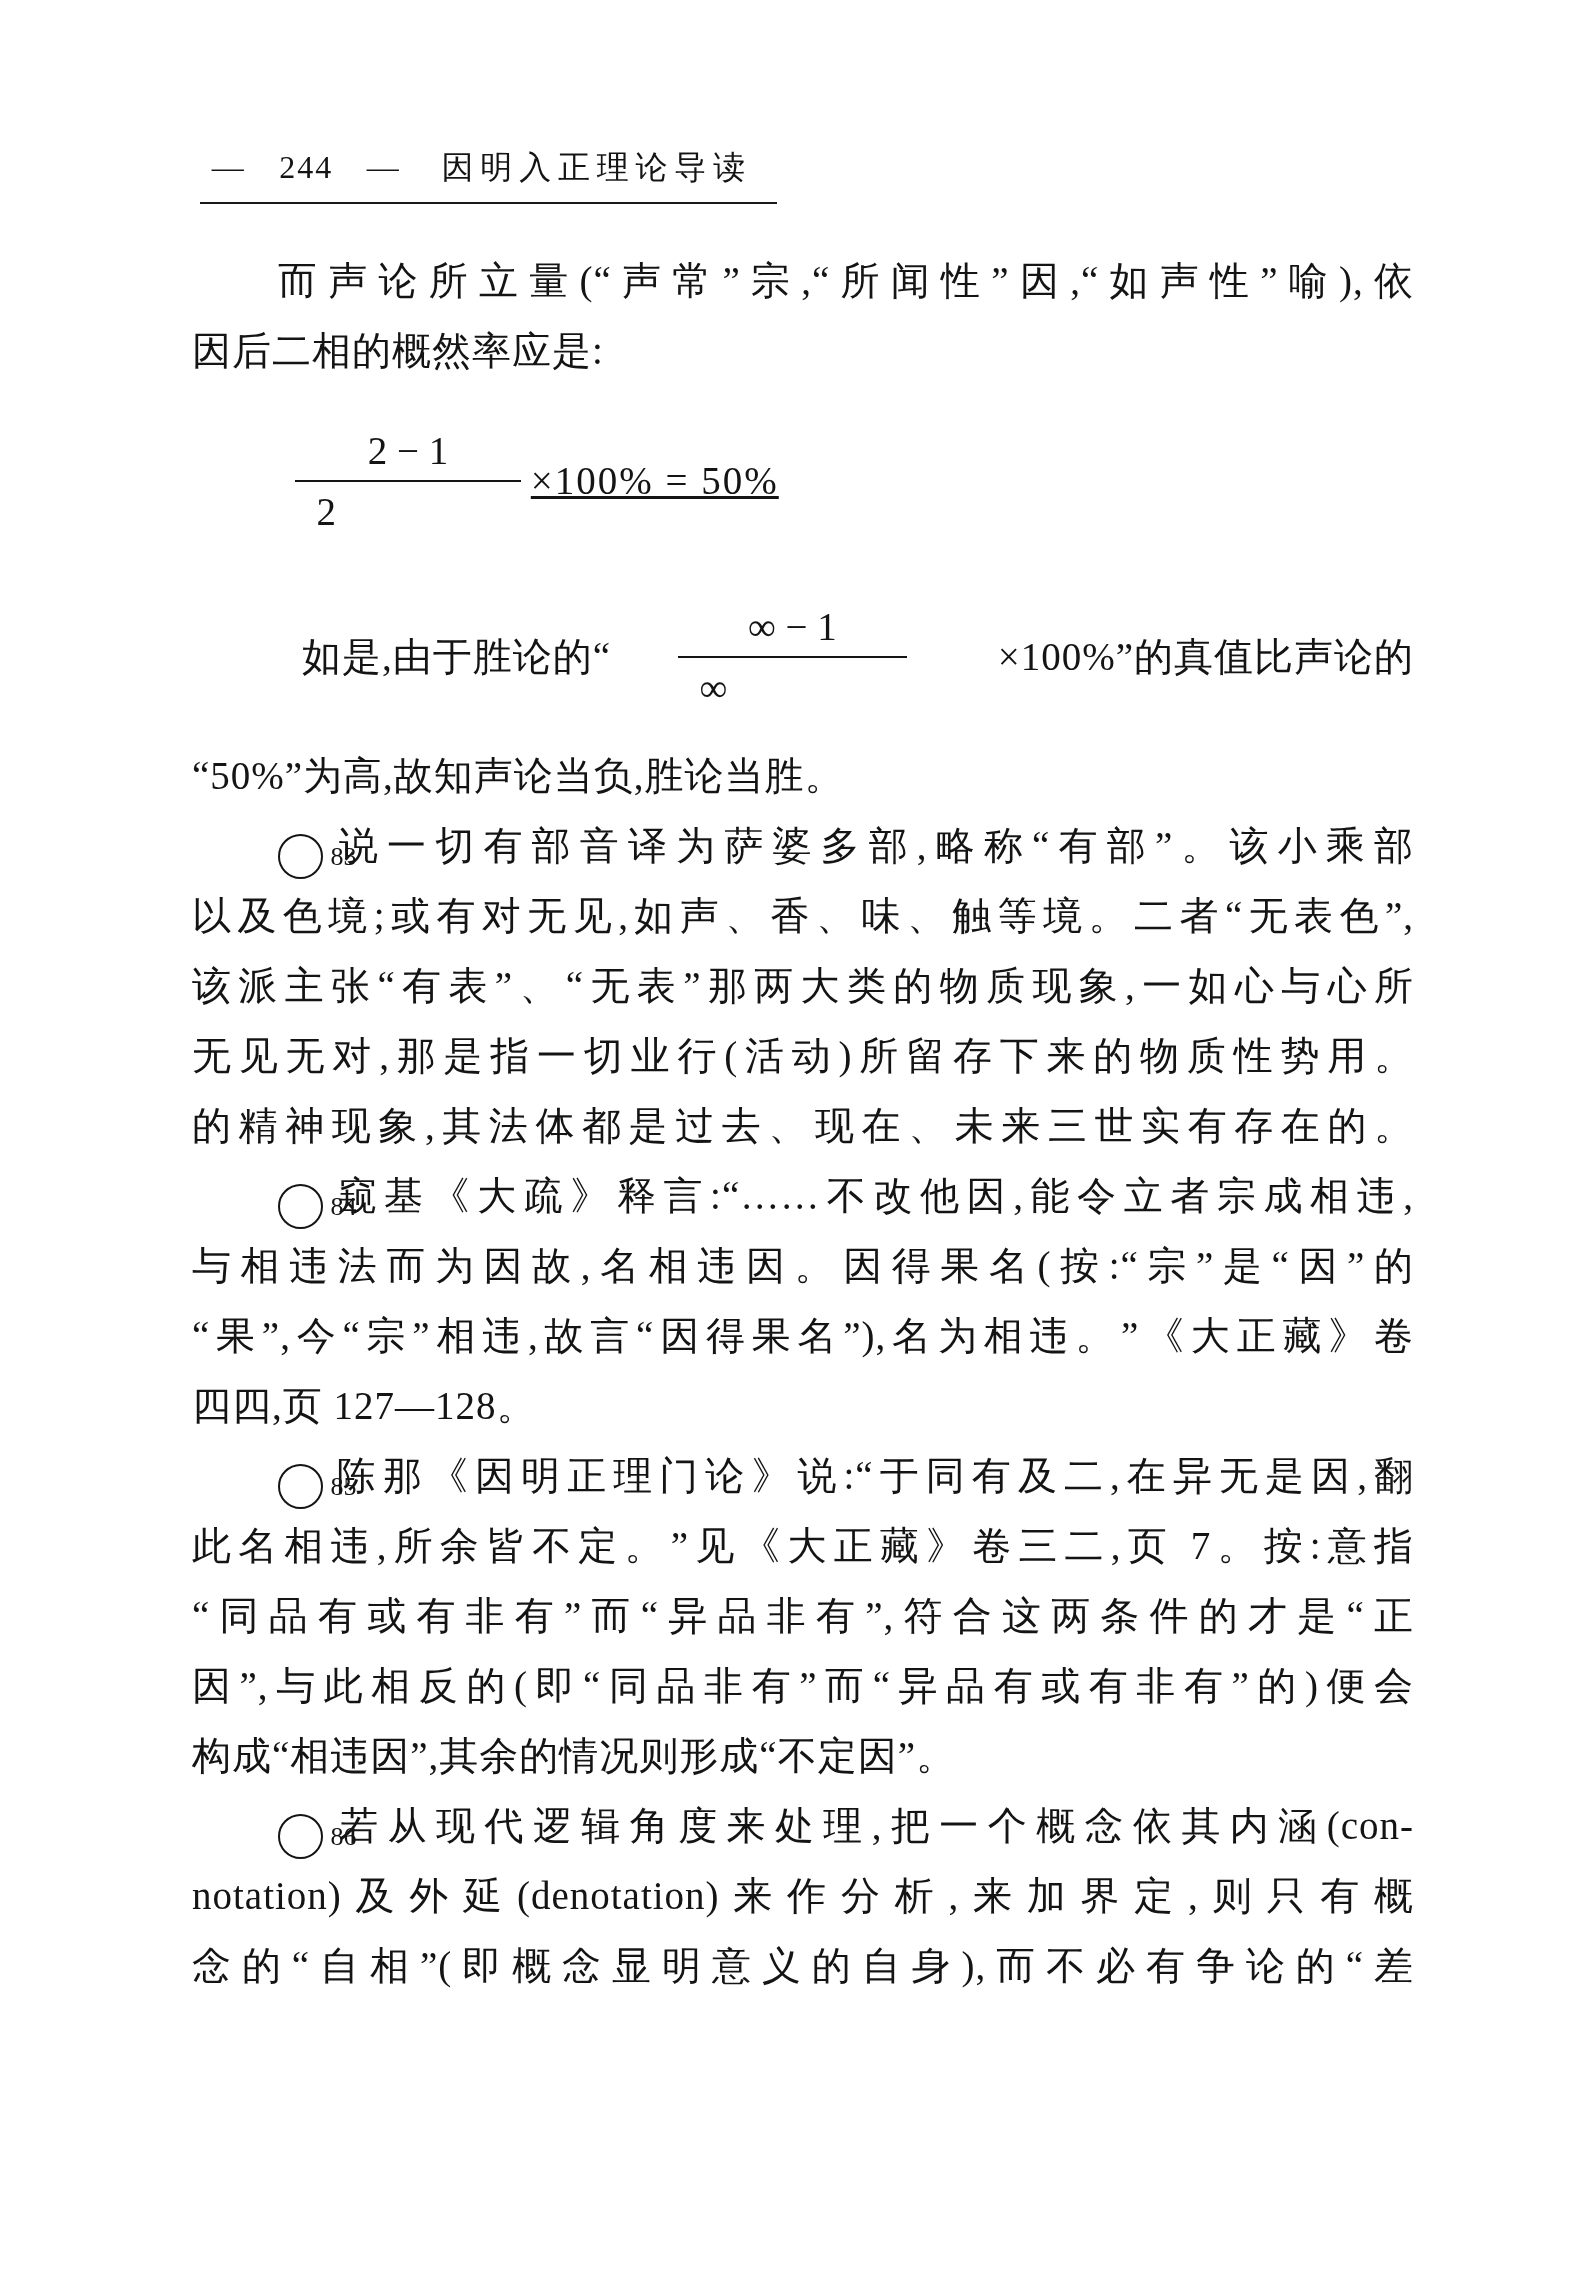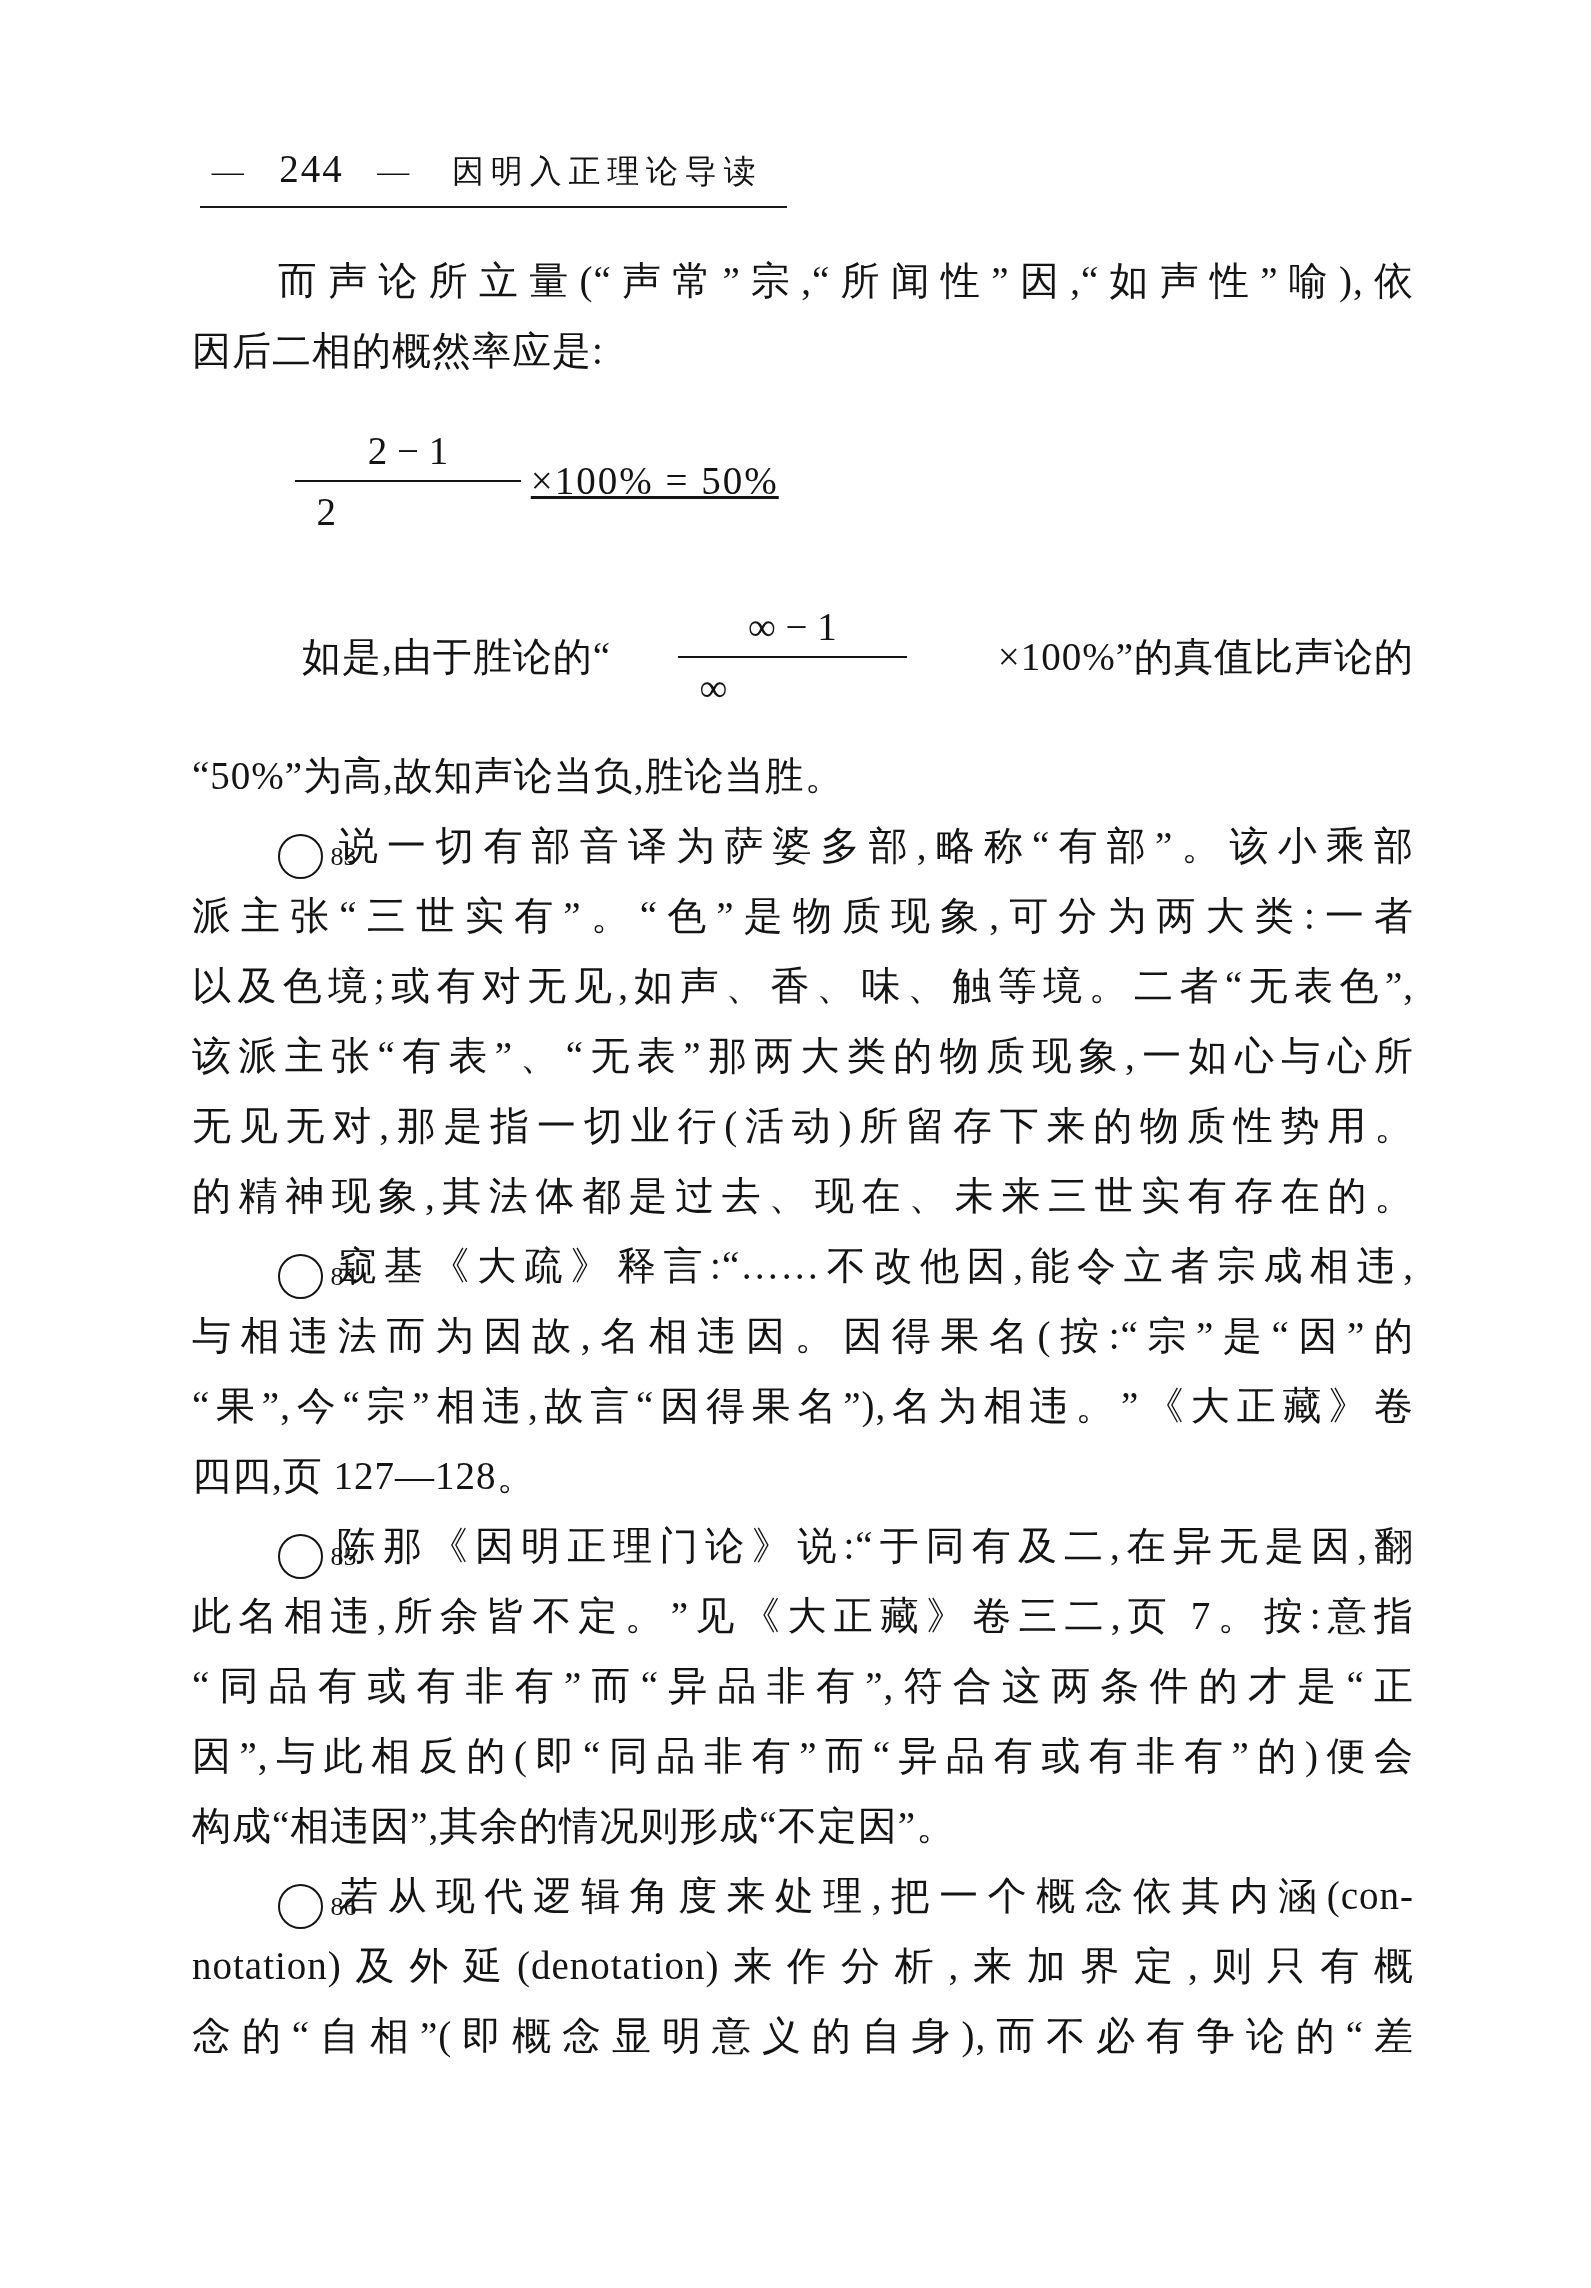--- a/index.html
+++ b/index.html
@@ -15,21 +15,21 @@
   .running-header{
     position:absolute;
     left:200px;top:146px;
     font-size:32px;
     letter-spacing:2px;
     border-bottom:2.9px solid #1a1a1a;
     padding:0 25px 11.7px 2px;
     white-space:nowrap;
   }
   .running-header .dash{margin:0 9.8px;}
-  .running-header .pageno{margin:0 13.7px;font-size:39px;}
+  .running-header .pageno{margin:0 13.7px;font-size:32px;}
   .running-header .booktitle{margin-left:21px;letter-spacing:6.8px;}
   .content{
     position:absolute;
     left:192px;top:246px;
     width:1222px;
     font-size:39px;
   }
   .line{
     height:70px;
     line-height:70px;
@@ -119,21 +119,20 @@
           <span class="num">∞ − 1</span>
           <span class="den">∞</span>
         </span>
         <span class="seg">×100%”的真值比声论的</span>
       </div>
       <div class="line">“50%”为高,故知声论当负,胜论当胜。</div>
     </div>
 
     <div>
       <div class="line full indent"><span class="badge">83</span><span>说一切有部音译为萨婆多部,略称“有部”。该小乘部</span></div>
-      <div class="line full">派主张“三世实有”。“色”是物质现象,可分为两大类:一者</div>
       <div class="line full">以及色境;或有对无见,如声、香、味、触等境。二者“无表色”,</div>
       <div class="line full">该派主张“有表”、“无表”那两大类的物质现象,一如心与心所</div>
       <div class="line full">无见无对,那是指一切业行(活动)所留存下来的物质性势用。</div>
       <div class="line full">的精神现象,其法体都是过去、现在、未来三世实有存在的。</div>
     </div>
 
     <div>
       <div class="line full indent"><span class="badge">84</span><span>窥基《大疏》释言:“……不改他因,能令立者宗成相违,</span></div>
       <div class="line full">与相违法而为因故,名相违因。因得果名(按:“宗”是“因”的</div>
       <div class="line full">“果”,今“宗”相违,故言“因得果名”),名为相违。”《大正藏》卷</div>

